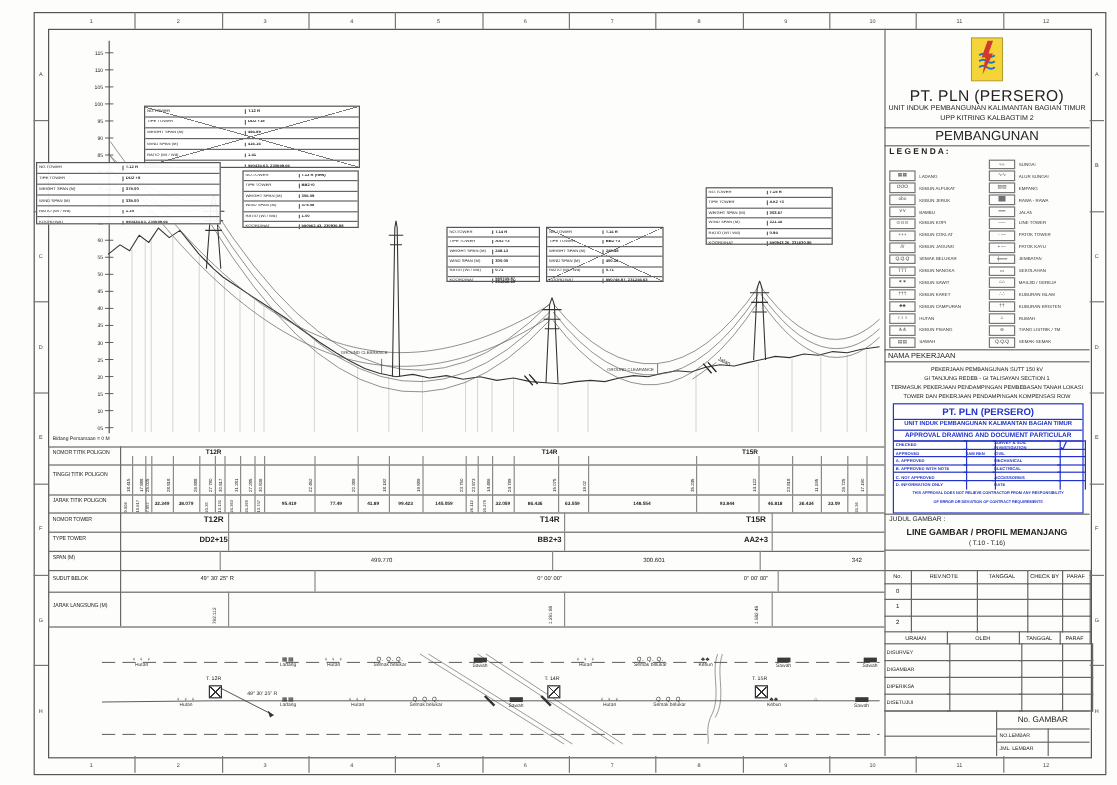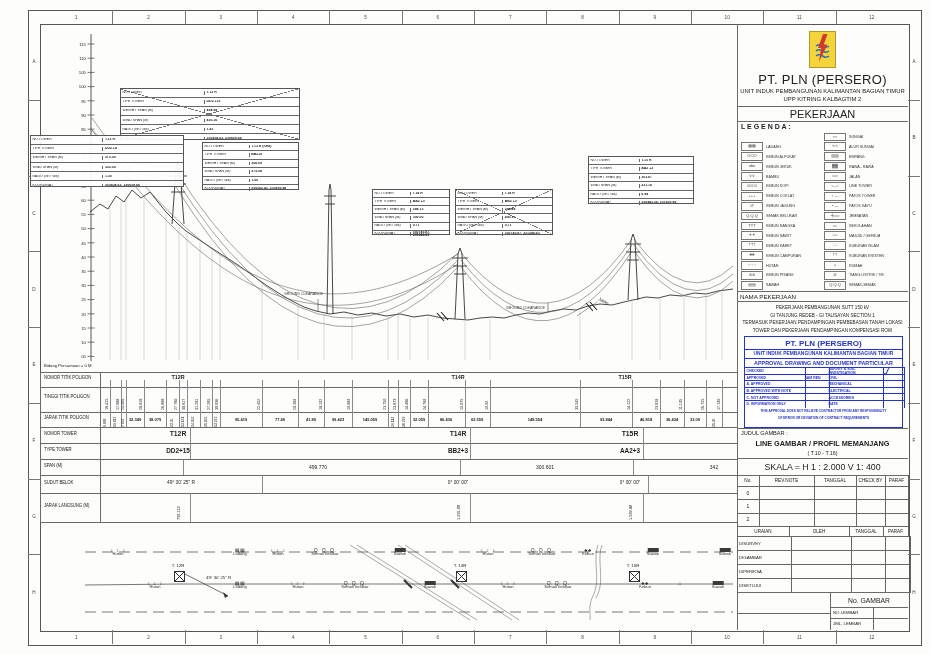--- a/index.html
+++ b/index.html
@@ -656,21 +656,21 @@
       <rect x="0.5" y="0.5" width="26" height="36" fill="#f5d43a" stroke="#b09a30"></rect>
       <path d="M7,15 q3,-2.5 6.5,0 q3.5,2.5 6.5,0" fill="none" stroke="#1e74c6" stroke-width="1.6"></path>
       <path d="M7,20 q3,-2.5 6.5,0 q3.5,2.5 6.5,0" fill="none" stroke="#1e74c6" stroke-width="1.6"></path>
       <path d="M7,25 q3,-2.5 6.5,0 q3.5,2.5 6.5,0" fill="none" stroke="#1e74c6" stroke-width="1.6"></path>
       <path d="M14,3 L9,17 L12.2,17 L9.8,31 L18.5,13.5 L14.8,13.5 L18.5,3 Z" fill="#d0392e"></path>
     </svg>
     <div class="cell" style="left:0;top:47px;width:171px;height:16px;font-size:13px;letter-spacing:0.3px;">PT. PLN (PERSERO)</div>
     <div class="cell" style="left:0;top:63px;width:171px;height:8px;font-size:5.9px;">UNIT INDUK PEMBANGUNAN KALIMANTAN BAGIAN TIMUR</div>
     <div class="cell" style="left:0;top:71px;width:171px;height:8px;font-size:5.9px;">UPP KITRING KALBAGTIM 2</div>
     <div class="hl" style="left:0;top:82px;width:171px;"></div>
-    <div class="cell" style="left:0;top:82px;width:171px;height:15px;font-size:11px;">PEKERJAAN</div>
+    <div class="cell" style="left:0;top:82px;width:171px;height:15px;font-size:11px;">PEMBANGUNAN</div>
     <div class="hl" style="left:0;top:97px;width:171px;"></div>
     <div class="abs" style="left:4px;top:99px;font-size:7px;font-weight:bold;">L E G E N D A :</div>
     <div id="legend" class="abs" style="left:4px;top:108px;width:167px;">
         <div class="lgrow">
           <div class="lgsym" style="visibility: hidden;"></div>
           <div class="lgtxt" style="width: 55px;"></div>
           <div class="lgsym" style="margin-left: 3px;">≈≈</div>
           <div class="lgtxt">SUNGAI</div>
         </div>
         <div class="lgrow">
@@ -809,21 +809,20 @@
         </div>
       <div class="cell blue" style="left:132px;top:26px;width:20px;height:18px;font-size:12px;transform:rotate(-12deg);">✓</div>
       <div class="cell blue" style="left:0;top:70px;width:157px;height:8px;font-size:3.2px;font-weight:bold;">THIS APPROVAL DOES NOT RELIEVE CONTRACTOR FROM ANY RESPONSIBILITY</div>
       <div class="cell blue" style="left:0;top:77px;width:157px;height:8px;font-size:3.2px;font-weight:bold;">OF ERROR OR DEVIATION OF CONTRACT REQUIREMENTS</div>
     </div>
     <div class="hl" style="left:0;top:404px;width:171px;"></div>
     <div class="abs" style="left:4px;top:406px;font-size:5.6px;">JUDUL GAMBAR :</div>
     <div class="cell" style="left:0;top:414px;width:171px;height:10px;font-size:7.3px;font-weight:bold;">LINE GAMBAR / PROFIL MEMANJANG</div>
     <div class="cell" style="left:0;top:424px;width:171px;height:9px;font-size:5.4px;">( T.10 - T.16)</div>
     <div class="hl" style="left:0;top:434px;width:171px;"></div>
-    <div class="cell" style="left:0;top:434px;width:171px;height:17px;font-size:8.8px;">SKALA   =   H 1 : 2.000      V 1: 400</div>
     <div class="hl" style="left:0;top:451px;width:171px;"></div>
     <div id="revtable" style="position: absolute; left: 0px; top: 0px; width: 171px;">
         <div class="cell" style="left: 0px; top: 451px; width: 22px; height: 11px; font-size: 4.7px; border-right: 0.7px solid rgb(102, 102, 102); border-bottom: 0.7px solid rgb(102, 102, 102);">No.</div>
         <div class="cell" style="left: 22px; top: 451px; width: 55px; height: 11px; font-size: 4.7px; border-right: 0.7px solid rgb(102, 102, 102); border-bottom: 0.7px solid rgb(102, 102, 102);">REV.NOTE</div>
         <div class="cell" style="left: 77px; top: 451px; width: 42px; height: 11px; font-size: 4.7px; border-right: 0.7px solid rgb(102, 102, 102); border-bottom: 0.7px solid rgb(102, 102, 102);">TANGGAL</div>
         <div class="cell" style="left: 119px; top: 451px; width: 29px; height: 11px; font-size: 4.7px; border-right: 0.7px solid rgb(102, 102, 102); border-bottom: 0.7px solid rgb(102, 102, 102);">CHECK BY</div>
         <div class="cell" style="left: 148px; top: 451px; width: 23px; height: 11px; font-size: 4.7px; border-right: 0.7px solid rgb(102, 102, 102); border-bottom: 0.7px solid rgb(102, 102, 102);">PARAF</div>
         <div class="cell" style="left: 0px; top: 462px; width: 22px; height: 13.4px; font-size: 5px; border-right: 0.7px solid rgb(102, 102, 102); border-bottom: 0.7px solid rgb(102, 102, 102);">0</div>
         <div class="cell" style="left: 22px; top: 462px; width: 55px; height: 13.4px; font-size: 5px; border-right: 0.7px solid rgb(102, 102, 102); border-bottom: 0.7px solid rgb(102, 102, 102);"></div>
         <div class="cell" style="left: 77px; top: 462px; width: 42px; height: 13.4px; font-size: 5px; border-right: 0.7px solid rgb(102, 102, 102); border-bottom: 0.7px solid rgb(102, 102, 102);"></div>

